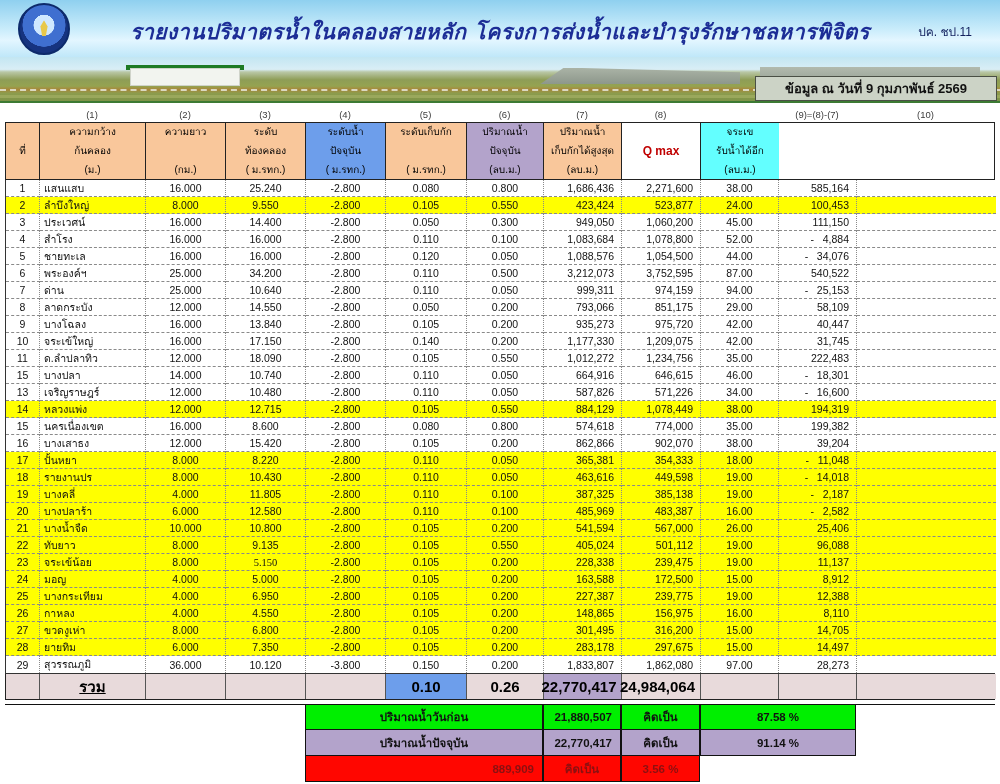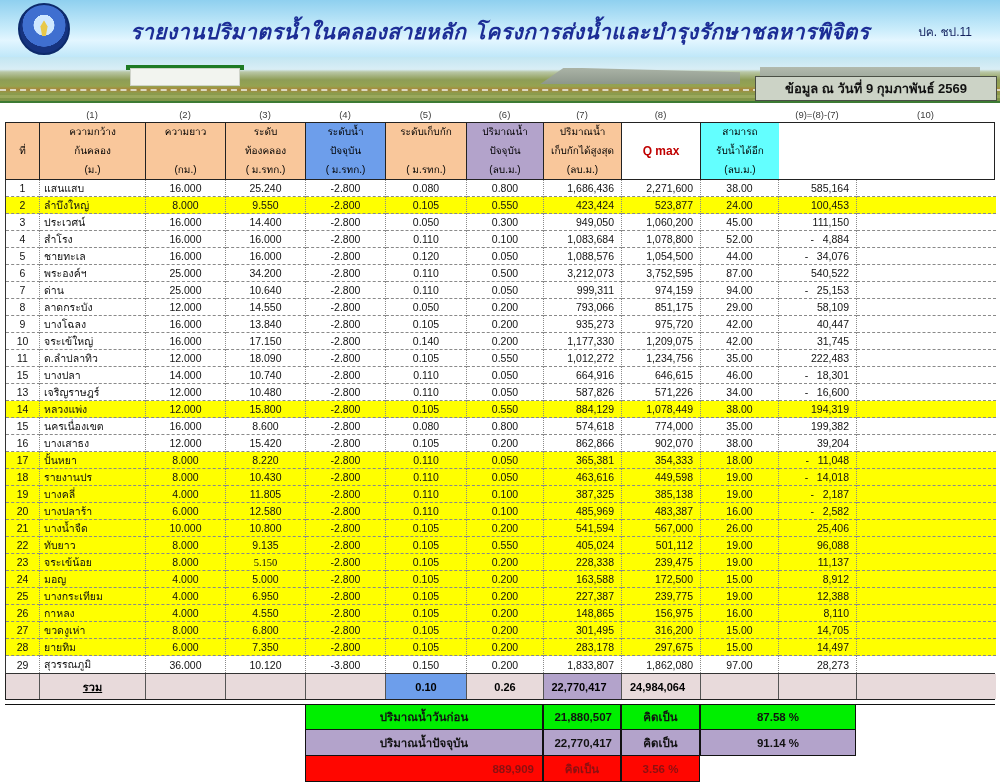--- a/index.html
+++ b/index.html
@@ -48,21 +48,21 @@
   .databody { border:1px solid #333; border-top:none; }
   .datarow { }
   .datarow .cell { height:17px; font-size:10.5px; color:#111; display:flex; align-items:center; justify-content:center;
     border-right:1px dotted #8a8a8a; border-bottom:1px dashed #8a8a8a; white-space:pre; }
   .datarow .cell:last-child { border-right:none; }
   .datarow:last-child .cell { border-bottom:none; }
   .cell.left { justify-content:flex-start; padding-left:4px; }
   .cell.right { justify-content:flex-end; padding-right:7px; }
   .q-blue { color:#3f4cc4; }
   .totalrow { border:1px solid #222; border-top:none; }
-  .totalrow .cell { height:25px; font-size:11px; font-weight:bold; display:flex; align-items:center; justify-content:center;
+  .totalrow .cell { height:25px; font-size:15px; font-weight:bold; display:flex; align-items:center; justify-content:center;
     border-right:1px solid #555; background:#e8dadb; }
   .totalrow .cell:last-child { border-right:none; }
   .total-label { text-decoration:underline; }
 
   
   .summaries { margin-top:4px; }
   .sumrow { display:grid; grid-template-columns:300px 238px 78px 79px 156px 139px; }
   .sumrow .scell { height:26px; display:flex; align-items:center; justify-content:center;
     font-size:11.5px; font-weight:bold; border:1px solid #111; border-top:none; }
   .sumrow:first-child .scell { border-top:1px solid #111; }
@@ -146,21 +146,21 @@
         </div>
         <div class="cell hc-spread" style="background: rgb(249, 199, 155);">
           <div>ปริมาณน้ำ</div>
           <div>เก็บกักได้สูงสุด</div>
           <div>(ลบ.ม.)</div>
         </div>
         <div class="cell hc-center" style="background: rgb(255, 255, 255); color: rgb(192, 0, 0); font-weight: bold; font-size: 12px;">
           <div>Q max</div>
         </div>
         <div class="cell hc-spread" style="background: rgb(99, 255, 255);">
-          <div>สามารถ</div>
+          <div>จระเข</div>
           <div>รับน้ำได้อีก</div>
           <div>(ลบ.ม.)</div>
         </div>
       </div>
     <div class="databody" id="databody">
         <div class="grid datarow">
           <div class="cell" style="background: rgb(255, 255, 255);">1</div>
           <div class="cell left" style="background: rgb(255, 255, 255);">แสนแสบ</div>
           <div class="cell" style="background: rgb(255, 255, 255);">16.000</div>
           <div class="cell" style="background: rgb(255, 255, 255);">25.240</div>
@@ -338,21 +338,21 @@
           <div class="cell right" style="background: rgb(255, 255, 255);">587,826</div>
           <div class="cell right" style="background: rgb(255, 255, 255);">571,226</div>
           <div class="cell q-blue" style="background: rgb(255, 255, 255);">34.00</div>
           <div class="cell right" style="background: rgb(255, 255, 255);">-&nbsp;&nbsp;&nbsp;16,600</div>
           <div class="cell left" style="background: rgb(255, 255, 255);"></div>
         </div>
         <div class="grid datarow">
           <div class="cell" style="background: rgb(255, 255, 0);">14</div>
           <div class="cell left" style="background: rgb(255, 255, 0);">หลวงแพ่ง</div>
           <div class="cell" style="background: rgb(255, 255, 0);">12.000</div>
-          <div class="cell" style="background: rgb(255, 255, 0);">15.800</div>
+          <div class="cell" style="background: rgb(255, 255, 0);">12.715</div>
           <div class="cell" style="background: rgb(255, 255, 0);">-2.800</div>
           <div class="cell" style="background: rgb(255, 255, 0);">0.105</div>
           <div class="cell" style="background: rgb(255, 255, 0);">0.550</div>
           <div class="cell right" style="background: rgb(255, 255, 0);">884,129</div>
           <div class="cell right" style="background: rgb(255, 255, 0);">1,078,449</div>
           <div class="cell" style="background: rgb(255, 255, 0);">38.00</div>
           <div class="cell right" style="background: rgb(255, 255, 0);">194,319</div>
           <div class="cell left" style="background: rgb(255, 255, 0);"></div>
         </div>
         <div class="grid datarow">

